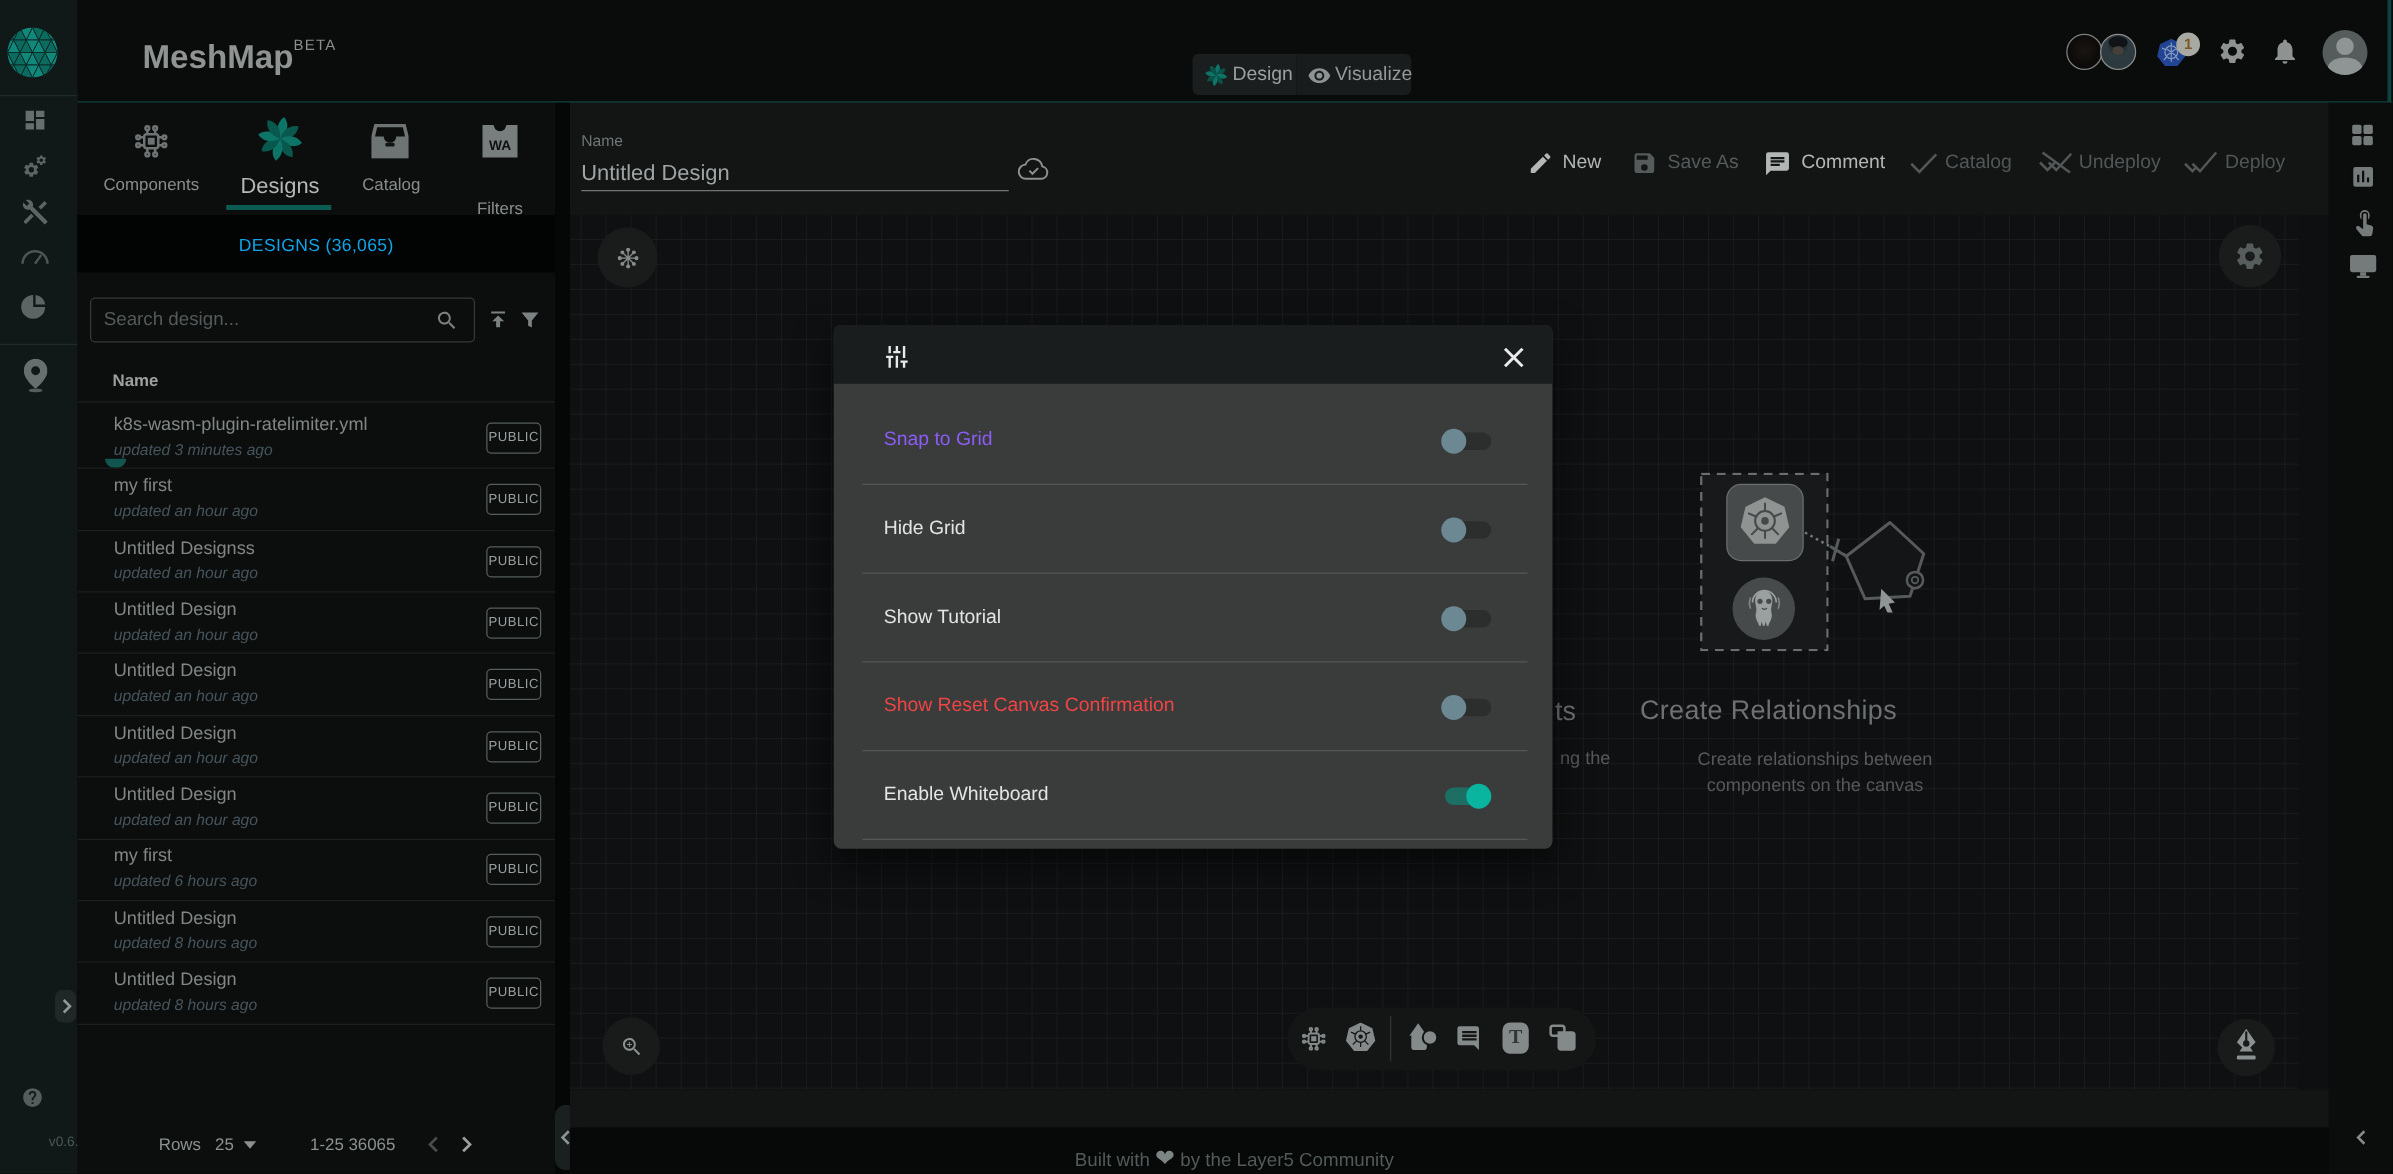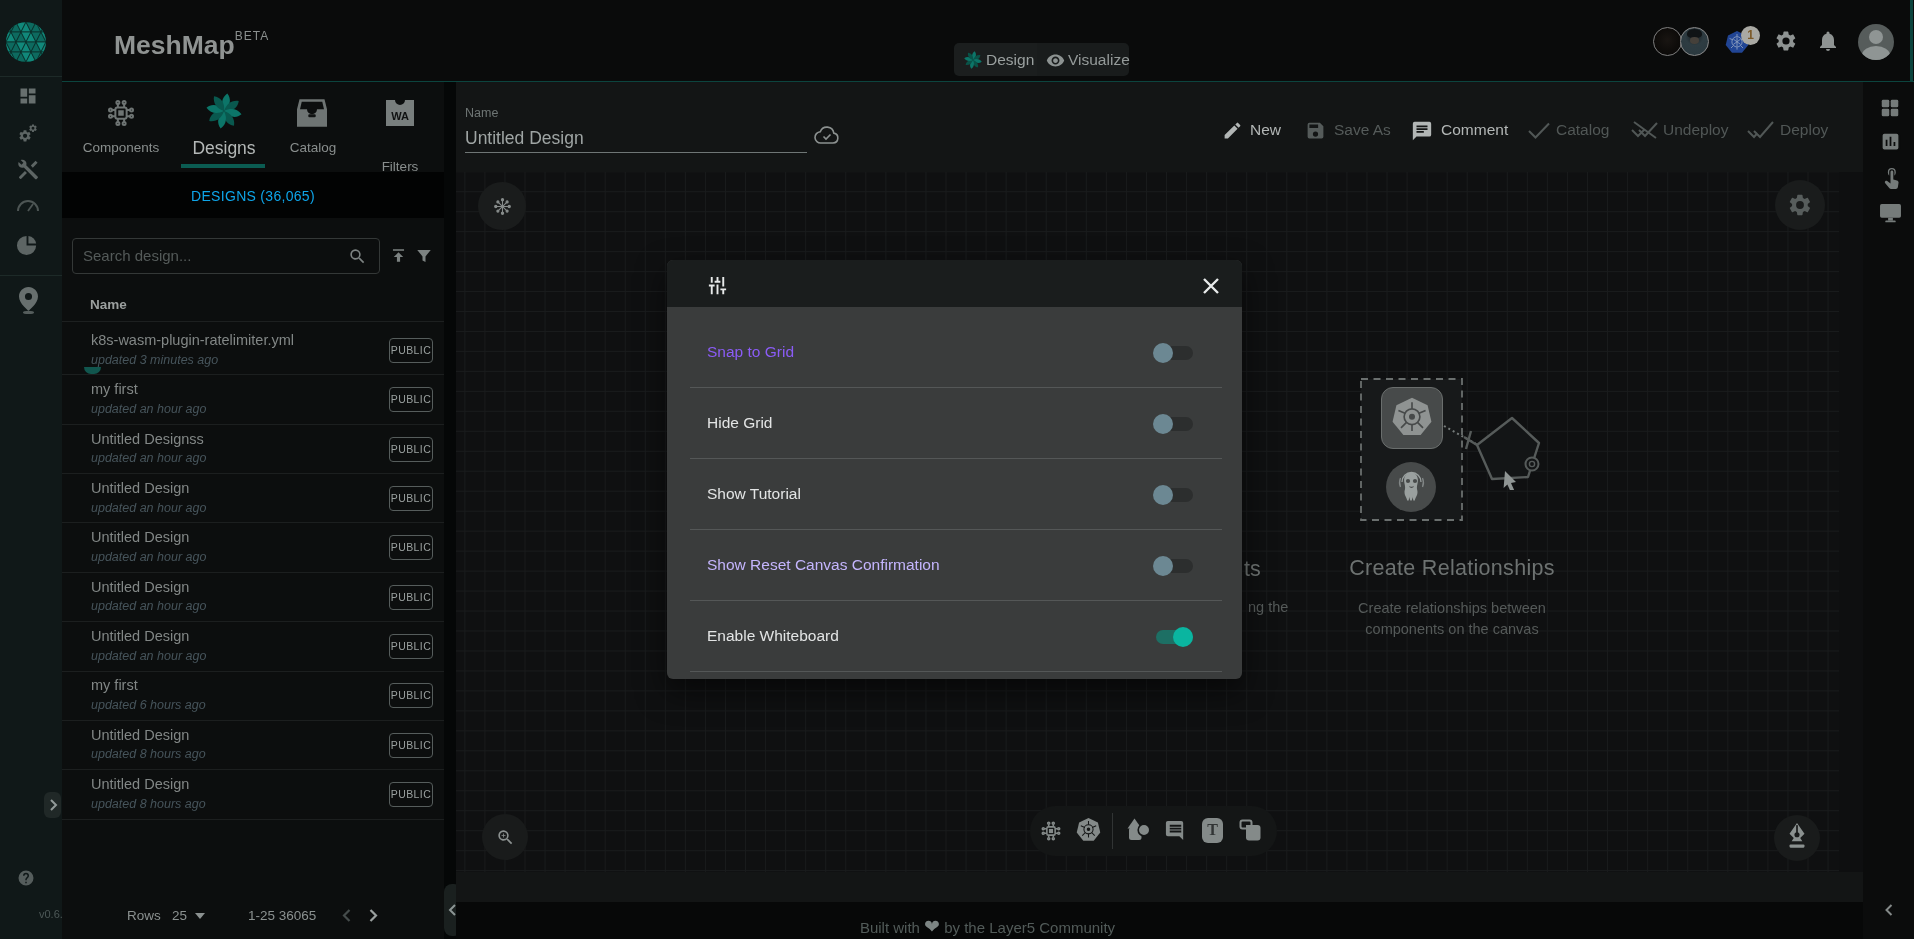--- a/index.html
+++ b/index.html
@@ -383,21 +383,21 @@
     <path d="M31 13 L26 31 M24 19 L37 27" stroke="#565b5a" stroke-width="2.4" fill="none"></path>
   </svg>
 
   <svg class="abs" style="left:1472px;top:414px;" width="72" height="76" viewBox="0 0 72 76">
     <polygon points="40,4 67,29 56,63 20,65 5,31" fill="#131516" stroke="#565b5a" stroke-width="2.4" stroke-linejoin="round"></polygon>
     <circle cx="60" cy="50" r="6.5" fill="#131516" stroke="#565b5a" stroke-width="2"></circle>
     <circle cx="60" cy="50" r="2.6" fill="none" stroke="#565b5a" stroke-width="1.4"></circle>
     <path d="M33 57 L44 68 L39 69 L42.4 76.6 L38.8 78 L35.4 70.6 L31.6 74 Z" fill="#8f9594"></path>
   </svg>
 
-  <div class="abs" style="left:1312px;top:556px;width:280px;text-align:center;font-size:21.5px;color:#6d7271;letter-spacing:0.3px;">Create Relationships</div>
+  <div class="abs" style="left:1312px;top:556px;width:280px;text-align:left;font-size:21.5px;color:#6d7271;letter-spacing:0.3px;">Create Relationships</div>
   <div class="abs" style="left:1312px;top:598px;width:280px;text-align:center;font-size:14.5px;color:#555a59;line-height:20.5px;">Create relationships between<br>components on the canvas</div>
 
   <div class="abs" style="left:1244px;top:557px;font-size:21.5px;color:#6d7271;">ts</div>
   <div class="abs" style="left:1248px;top:599px;font-size:14.5px;color:#555a59;">ng the</div>
 
   <div class="abs" style="left:1030px;top:806px;width:247px;height:50px;border-radius:25px;background:#141616;"></div>
   <div class="abs" style="left:1112px;top:813px;width:1px;height:36px;background:#313434;"></div>
 
   <svg class="abs" style="left:1040px;top:820px;" width="22" height="22" viewBox="0 0 24 24" fill="none" stroke="#848a89" stroke-width="1.7">
     <rect x="7.5" y="7.5" width="9" height="9" rx="1.6" fill="none"></rect>
@@ -478,21 +478,21 @@
   <svg class="abs" style="left:706px;top:274px;" width="23" height="23" viewBox="0 0 24 24" fill="#e8eaea">
     <path d="M3 17v2h6v-2H3zM3 5v2h10V5H3zm10 16v-2h8v-2h-8v-2h-2v6h2zM7 9v2H3v2h4v2h2V9H7zm14 4v-2H11v2h10zm-6-4h2V7h4V5h-4V3h-2v6z" transform="rotate(90 12 12)"></path>
   </svg>
   <svg class="abs" style="left:1202px;top:277px;" width="18" height="18" viewBox="0 0 18 18" fill="none" stroke="#e8eaea" stroke-width="2.4">
       <path d="M2 2 L16 16 M16 2 L2 16"></path>
     </svg>
 
   <div class="abs" style="left:707px;top:343px;font-size:15.5px;color:#8b5cf6;">Snap to Grid</div>
   <div class="abs" style="left:707px;top:414px;font-size:15.5px;color:#e3e5e5;">Hide Grid</div>
   <div class="abs" style="left:707px;top:485px;font-size:15.5px;color:#e3e5e5;">Show Tutorial</div>
-  <div class="abs" style="left:707px;top:556px;font-size:15.5px;color:#c4b5fd;">Show Reset Canvas Confirmation</div>
+  <div class="abs" style="left:707px;top:556px;font-size:15.5px;color:#ef4444;">Show Reset Canvas Confirmation</div>
   <div class="abs" style="left:707px;top:627px;font-size:15.5px;color:#e3e5e5;">Enable Whiteboard</div>
   <div class="abs" style="left:690px;top:387px;width:532px;height:1px;background:#545757;"></div>
   <div class="abs" style="left:690px;top:458px;width:532px;height:1px;background:#545757;"></div>
   <div class="abs" style="left:690px;top:529px;width:532px;height:1px;background:#545757;"></div>
   <div class="abs" style="left:690px;top:600px;width:532px;height:1px;background:#545757;"></div>
   <div class="abs" style="left:690px;top:671px;width:532px;height:1px;background:#545757;"></div>
 
   <div class="abs" style="left:1156px;top:345.5px;width:37px;height:14px;border-radius:7px;background:#2c2e2e;"></div>
   <div class="abs" style="left:1153px;top:342.5px;width:20px;height:20px;border-radius:50%;background:#6c8893;"></div>
   <div class="abs" style="left:1156px;top:416.5px;width:37px;height:14px;border-radius:7px;background:#2c2e2e;"></div>

